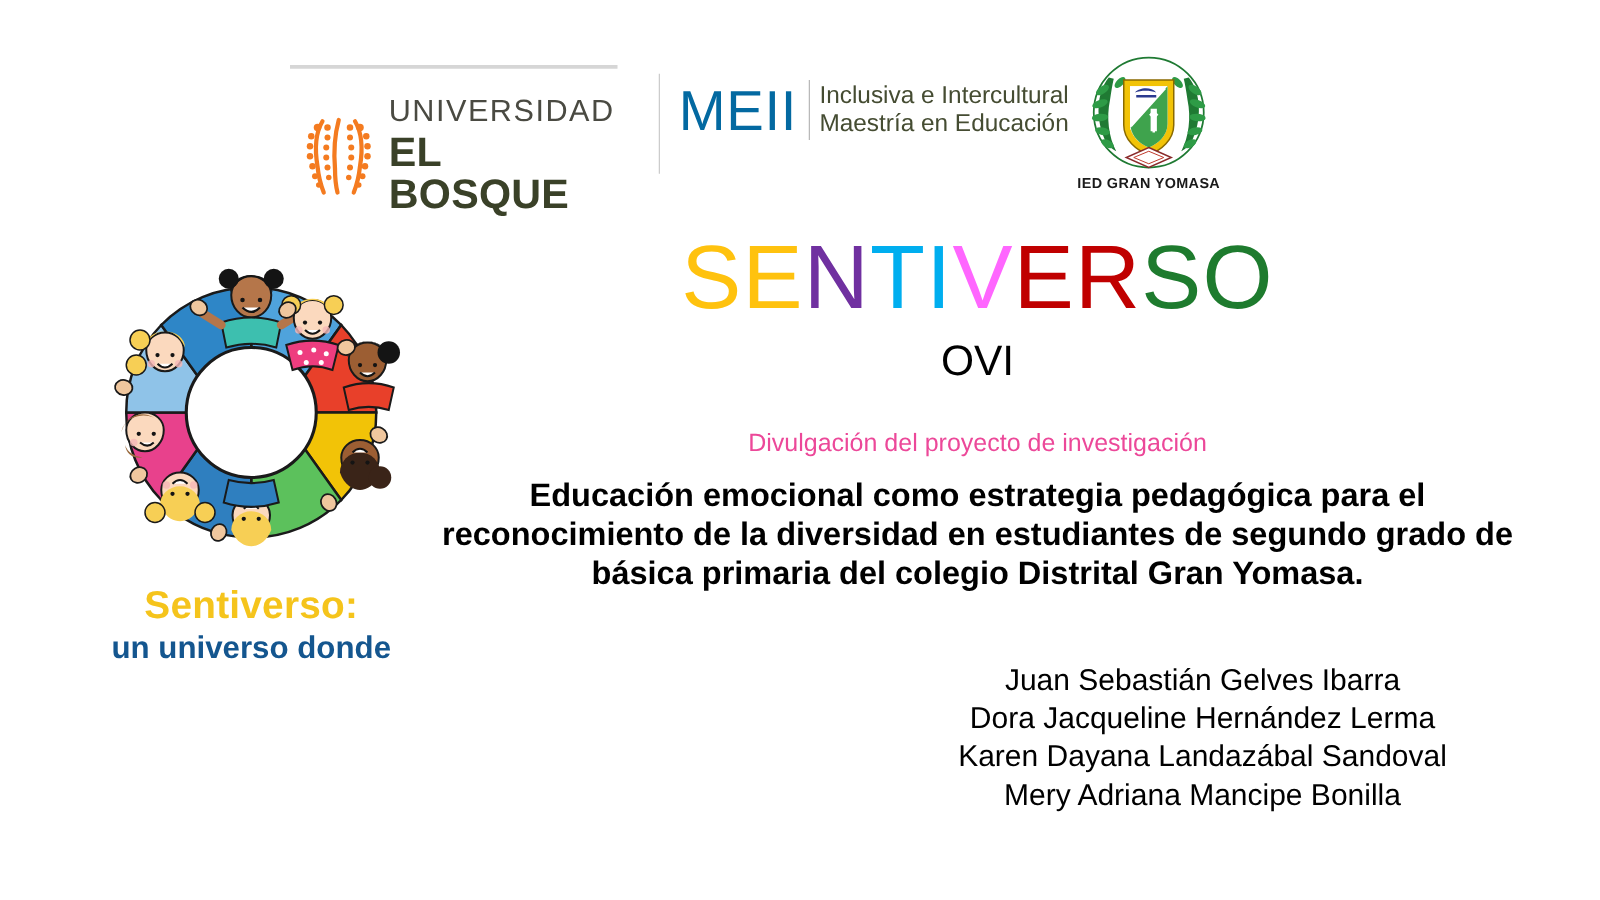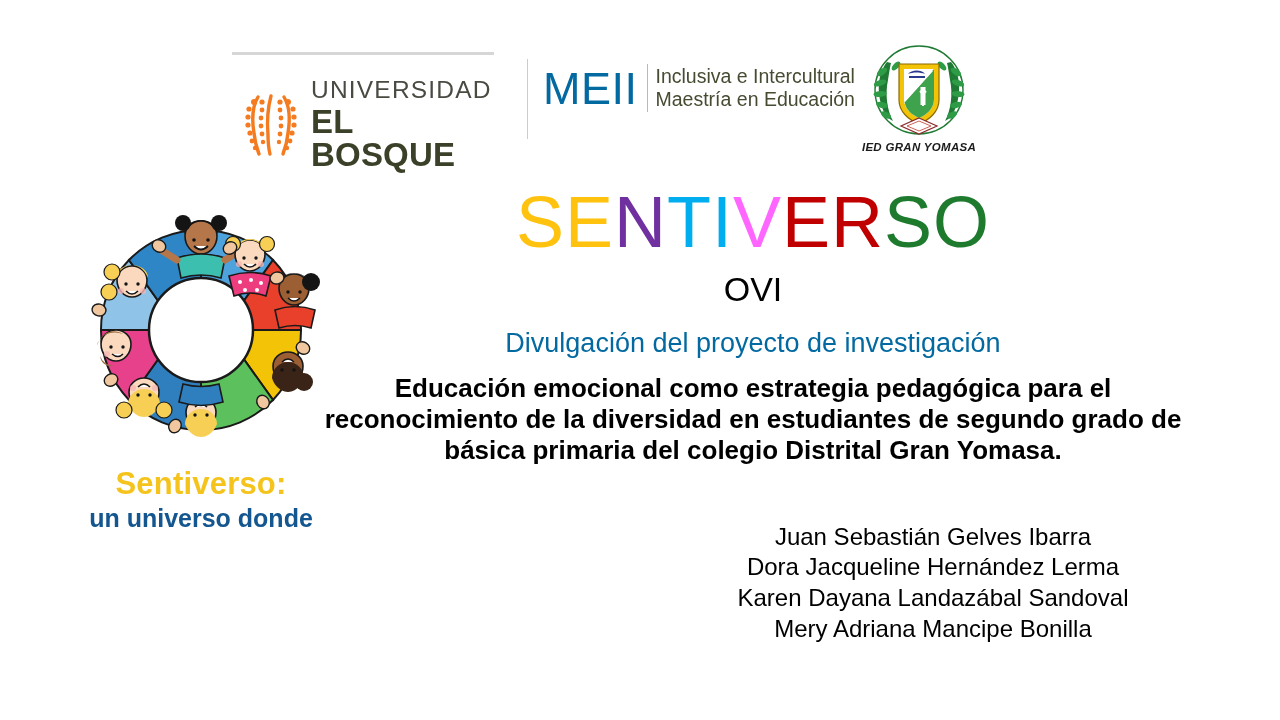--- a/index.html
+++ b/index.html
@@ -118,21 +118,20 @@
   }
 
   
   .yomasa-block {
     position: absolute;
     left: 855px;
     top: 2px;
     width: 128px;
     height: 118px;
     text-align: center;
-    font-style: italic;
   }
   .yomasa-shield {
     width: 112px;
     height: 96px;
     display: block;
     margin: 0 auto;
   }
   .yomasa-caption {
     font-size: 11.5px;
     font-weight: 700;
@@ -168,21 +167,21 @@
     font-size: 25px;
     font-weight: 700;
     color: #14568f;
     line-height: 1.12;
     margin-top: 3px;
   }
 
   
   .main-col {
     position: absolute;
-    left: 303px;
+    left: 332px;
     top: 186px;
     width: 900px;
     text-align: center;
   }
 
   .wordmark {
     font-size: 72px;
     line-height: 1.0;
     letter-spacing: 1px;
     white-space: nowrap;
@@ -191,23 +190,23 @@
   .wordmark span { display: inline; }
 
   .ovi {
     font-size: 34px;
     line-height: 1.05;
     margin-top: 14px;
     color: #000000;
   }
 
   .divulgacion {
-    font-size: 27px;
-    margin-top: 20px;
-    color: #0369a1;
+    font-size: 20px;
+    margin-top: 36px;
+    color: #ec4899;
   }
 
   .project-title {
     font-size: 26px;
     font-weight: 700;
     line-height: 1.19;
     margin-top: 14px;
     color: #000000;
   }
 

